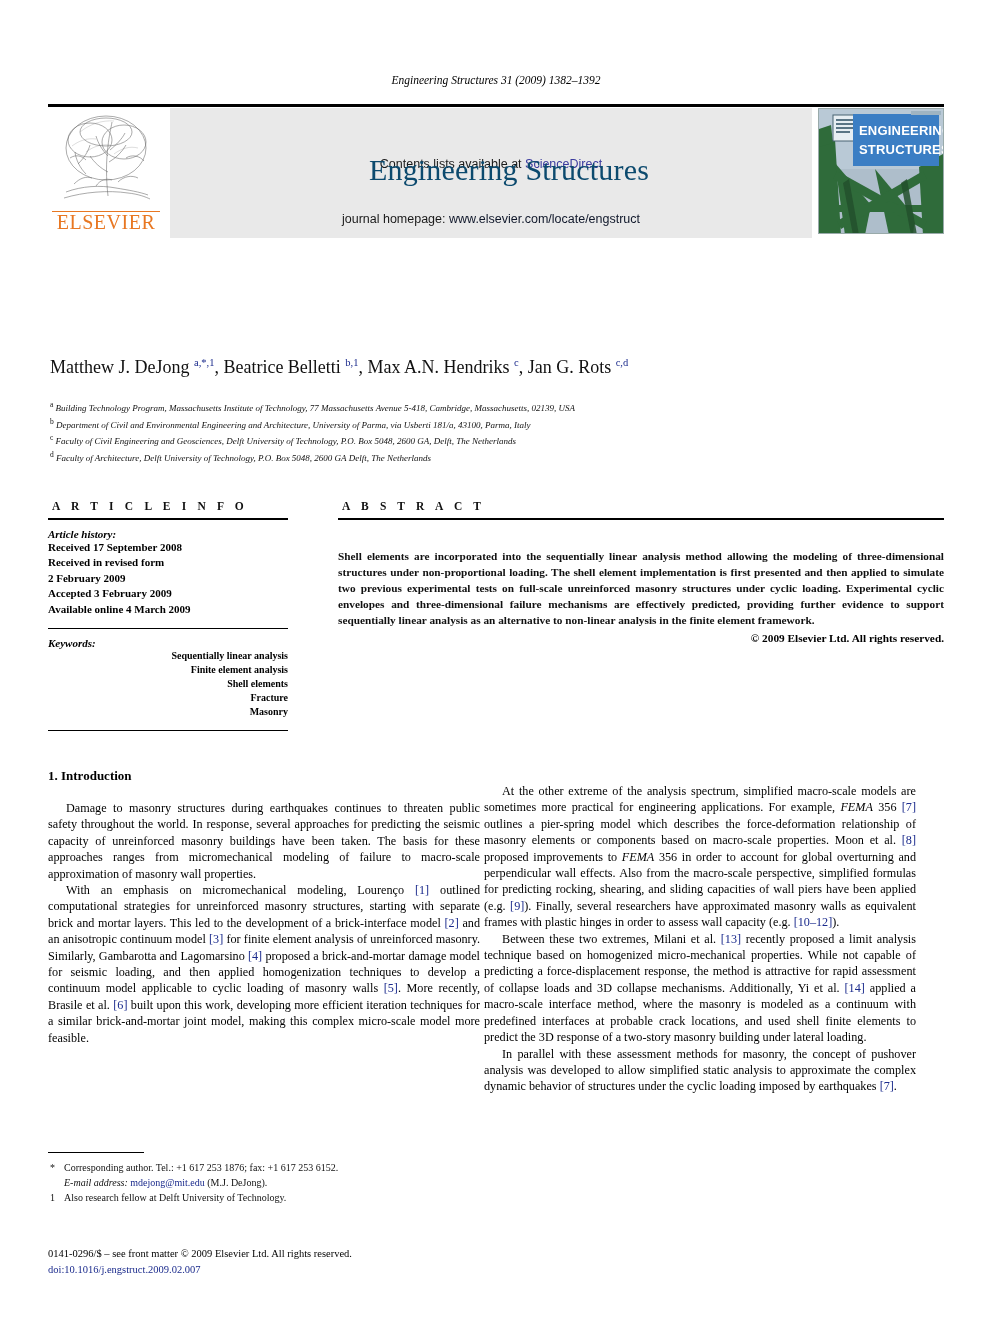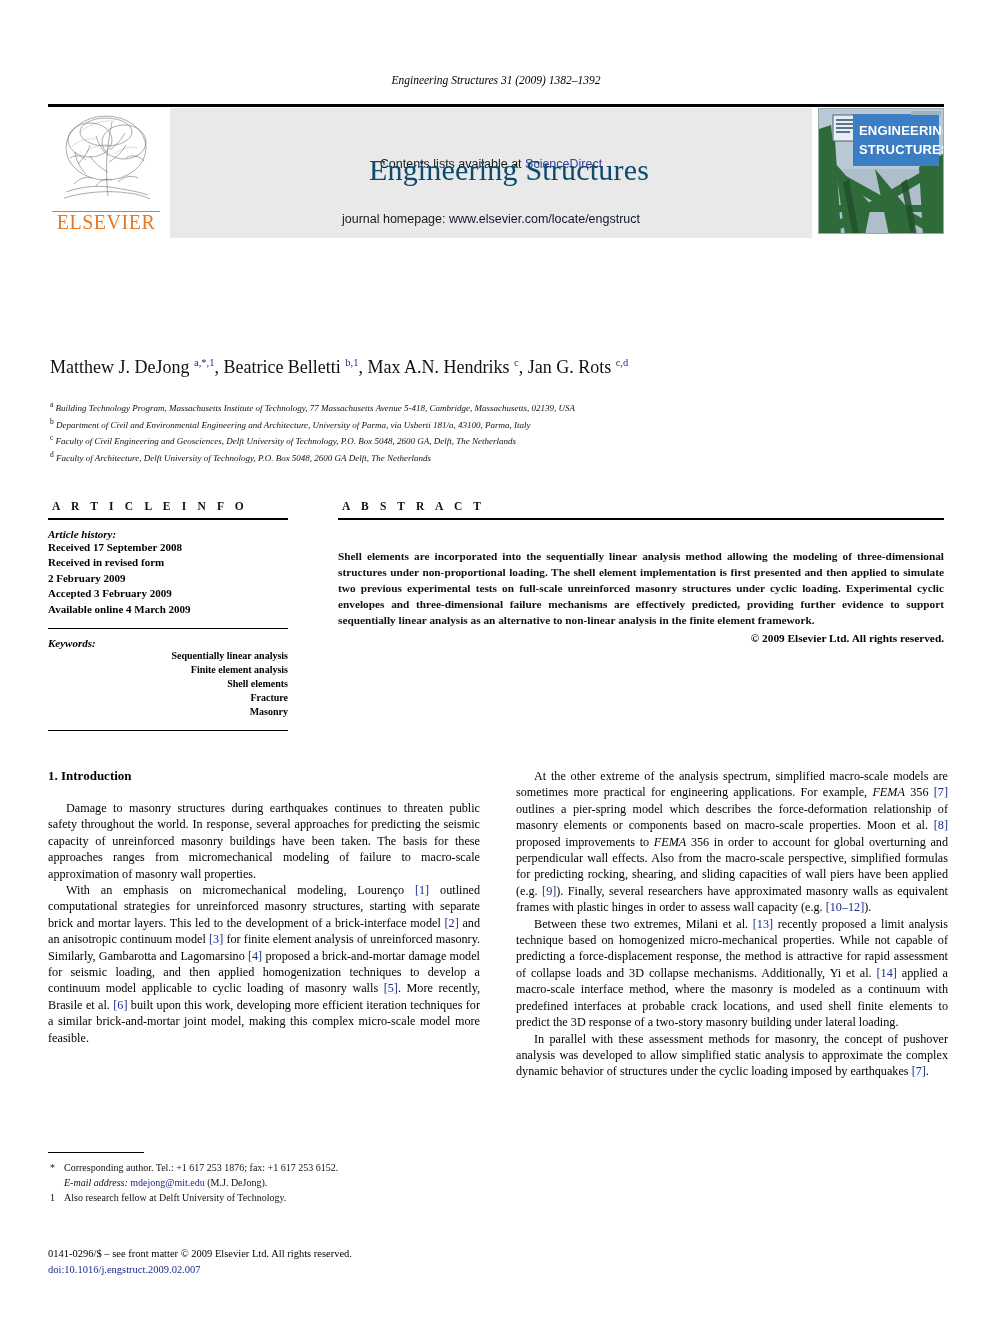--- a/index.html
+++ b/index.html
@@ -98,21 +98,21 @@
     font-size:11.3px; line-height:1.43; text-align:justify; font-weight:bold;
     color:#111;
     margin-top:28px;
   }
   .copyline { margin-top:4px; text-align:right; font-size:11.3px; font-weight:bold; }
 
   
   .body-cols { position:absolute; left:48px; top:768px; width:896px; height:500px; }
   .bcol { position:absolute; top:0; width:432px; }
   .bcol.left { left:0; }
-  .bcol.right { left:468px; }
+  .bcol.right { left:436px;margin-top:15px; }
   h2.secnum {
     font-size:13px; font-weight:bold; margin:0 0 16px 0; font-family:"Liberation Serif", serif;
   }
   .para {
     font-size:12.2px; line-height:1.345; text-align:justify; text-indent:18px;
     margin:0; font-family:"Liberation Serif", serif;
   }
   .ref { color:#1a2a8c; }
   .it { font-style:italic; }
 

